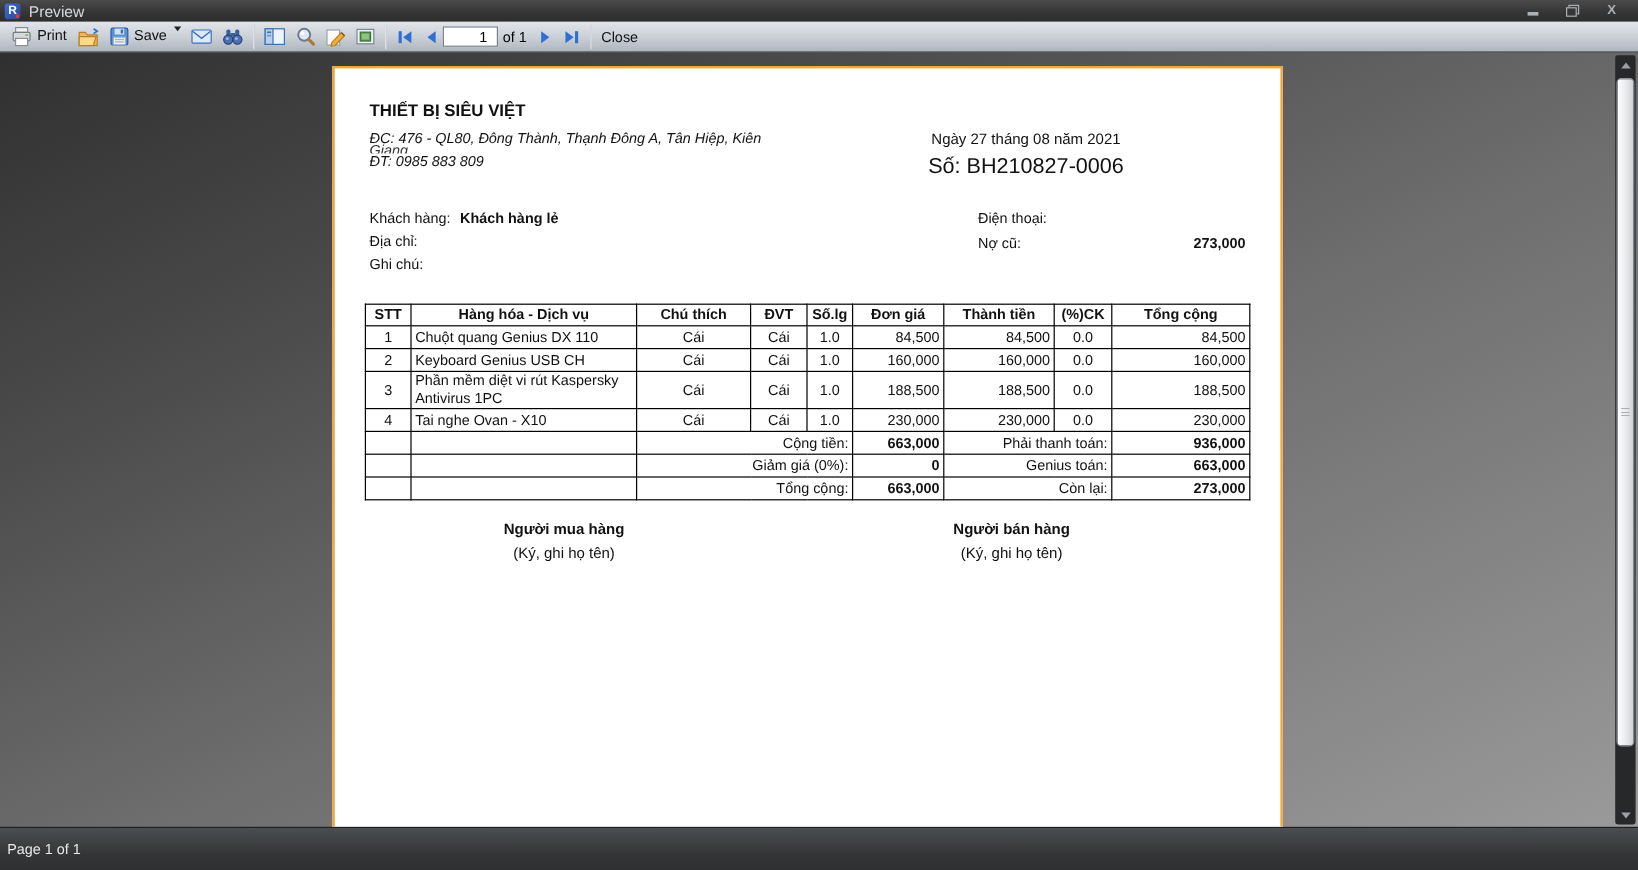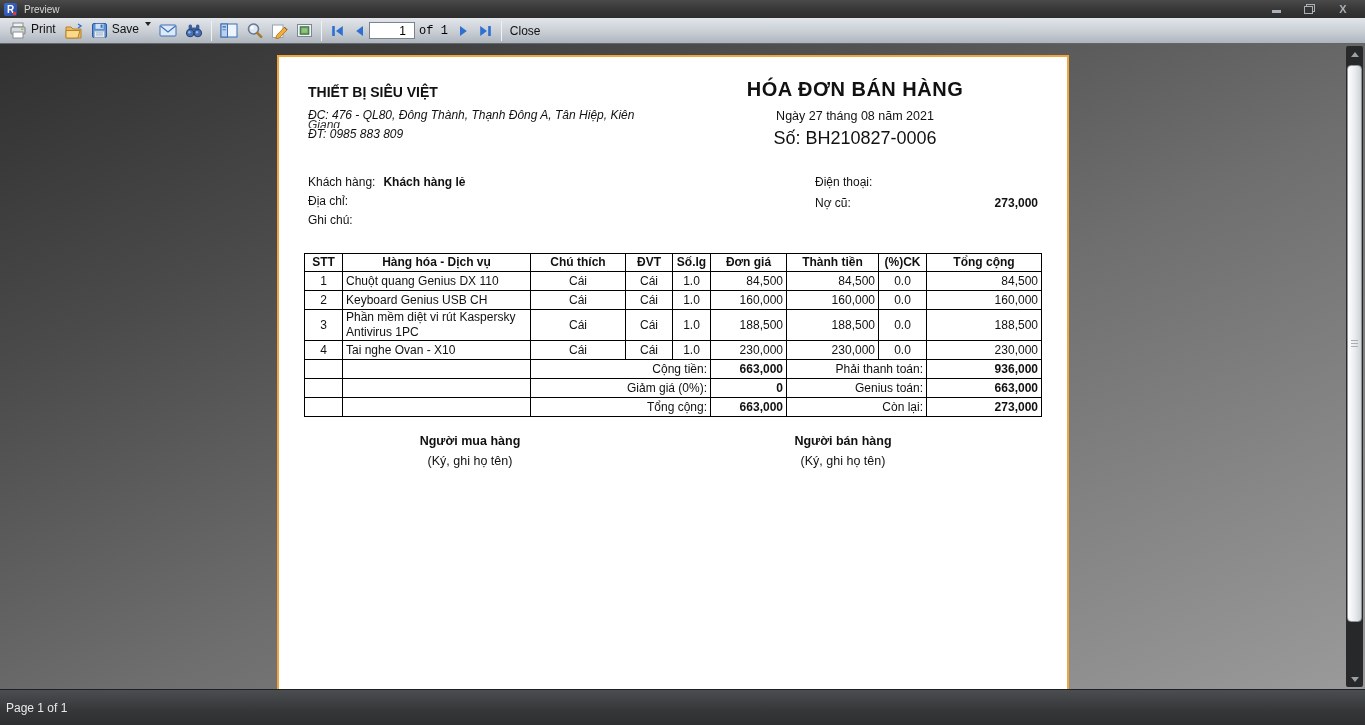--- a/index.html
+++ b/index.html
@@ -7,40 +7,40 @@
   body { font-family:"Liberation Sans", sans-serif; }
   .window { position:relative; width:1365px; height:725px; display:flex; flex-direction:column; }
 
   
   .titlebar { height:18px; background:linear-gradient(#4a4a4a,#363636 55%,#2d2d2d);
               display:flex; align-items:center; padding:0 4px; flex:0 0 auto; }
   .appicon { width:13px; height:13px; border-radius:2px; margin-right:7px;
              background:linear-gradient(135deg,#3f6fd0,#27459c); color:#fff; font-size:10px;
              font-weight:bold; line-height:13px; text-align:center; position:relative; }
   .appicon::after { content:""; position:absolute; right:1px; bottom:1px; width:3px; height:3px; background:#e03a2a; }
-  .wtitle { color:#d6d9dc; font-size:10px; }
+  .wtitle { color:#d6d9dc; font-size:13px; }
   .wcontrols { margin-left:auto; display:flex; align-items:center; gap:10px; padding-right:4px; }
   .wbtn { width:24px; height:14px; display:flex; align-items:center; justify-content:center;
           color:#aab0b6; font-weight:bold; font-size:11px; cursor:default; }
   .ico-min { width:9px; height:3px; background:#aab0b6; margin-top:5px; }
   .ico-restore { position:relative; width:11px; height:10px; }
   .ico-restore::before { content:""; position:absolute; right:0; top:0; width:7px; height:6px; border:1px solid #aab0b6; }
   .ico-restore::after  { content:""; position:absolute; left:0; bottom:0; width:7px; height:6px; border:1px solid #aab0b6; background:#363636; }
 
   
   .toolbar { height:26px; flex:0 0 auto; display:flex; align-items:center; padding:0 5px;
              background:linear-gradient(#e2e6ea,#c9ced5 55%,#aeb5bd);
              border-bottom:1px solid #62666c; }
   .tbtn { display:flex; align-items:flex-start; gap:4px; padding:1px 4px; font-size:12px; color:#111;
           border-radius:2px; cursor:default; }
   .tbtn svg { display:block; }
   .tsep { width:1px; height:20px; background:#8f969e; border-right:1px solid #eff2f5; margin:0 4px; }
   .pageinput { width:46px; height:17px; border:1px solid #7a828c; background:#fff; font-size:12px;
                text-align:right; padding-right:8px; font-family:"Liberation Sans",sans-serif; }
-  .oflabel { font-size:12px; margin:0 6px 0 4px;font-family:Liberation Mono, monospace; }
+  .oflabel { font-size:12px; margin:0 6px 0 4px; }
   .dd-arrow { width:0; height:0; border-left:3.5px solid transparent; border-right:3.5px solid transparent;
               border-top:4px solid #222; margin-left:2px; }
 
   
   .main { position:relative; flex:1 1 auto; overflow:hidden;
           background:linear-gradient(155deg,#303030 0%,#4a4a4a 25%,#6e6e6e 55%,#9a9a9a 100%); }
   .page { position:absolute; left:277px; top:11px; width:792px; height:720px;
           background:#fff; border:2px solid #f0a63c; }
   .doc { position:relative; width:100%; height:100%; color:#111; font-size:12px; }
 
@@ -262,21 +262,20 @@
   </div>
 
   <div class="main">
     <div class="page">
       <div class="doc">
         <div class="co-name">THIẾT BỊ SIÊU VIỆT</div>
         <div class="co-addr">ĐC: 476 - QL80, Đông Thành, Thạnh Đông A, Tân Hiệp, Kiên</div>
         <div class="co-addr2">Giang</div>
         <div class="co-phone">ĐT: 0985 883 809</div>
 
-        <div class="inv-title">HÓA ĐƠN BÁN HÀNG</div>
         <div class="inv-date">Ngày 27 tháng 08 năm 2021</div>
         <div class="inv-no">Số: BH210827-0006</div>
 
         <div class="kh-row">
           <span>Khách hàng:</span><b>Khách hàng lẻ</b>
         </div>
         <div class="dc-row">Địa chỉ:</div>
         <div class="gc-row">Ghi chú:</div>
         <div class="ph-row">Điện thoại:</div>
         <div class="no-row">

